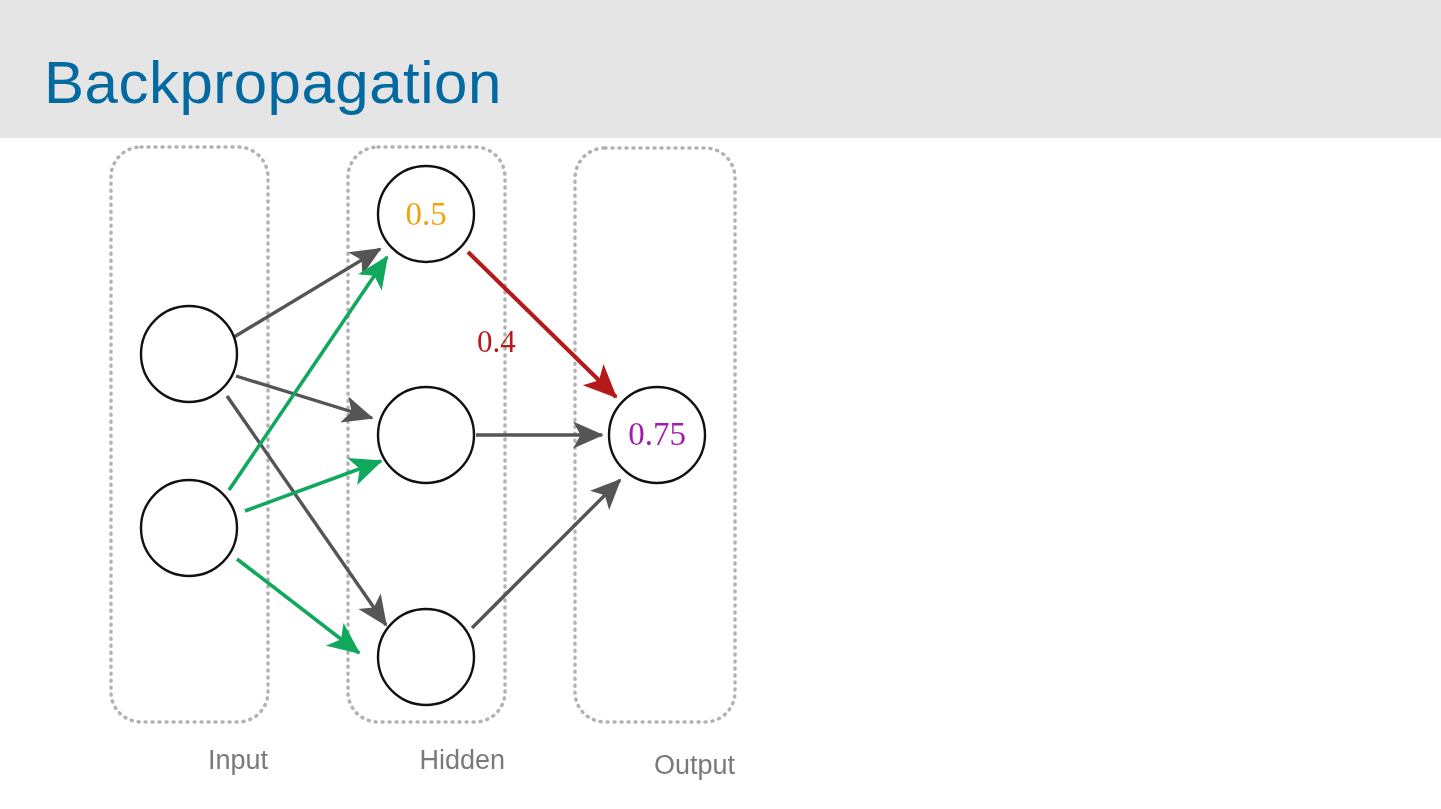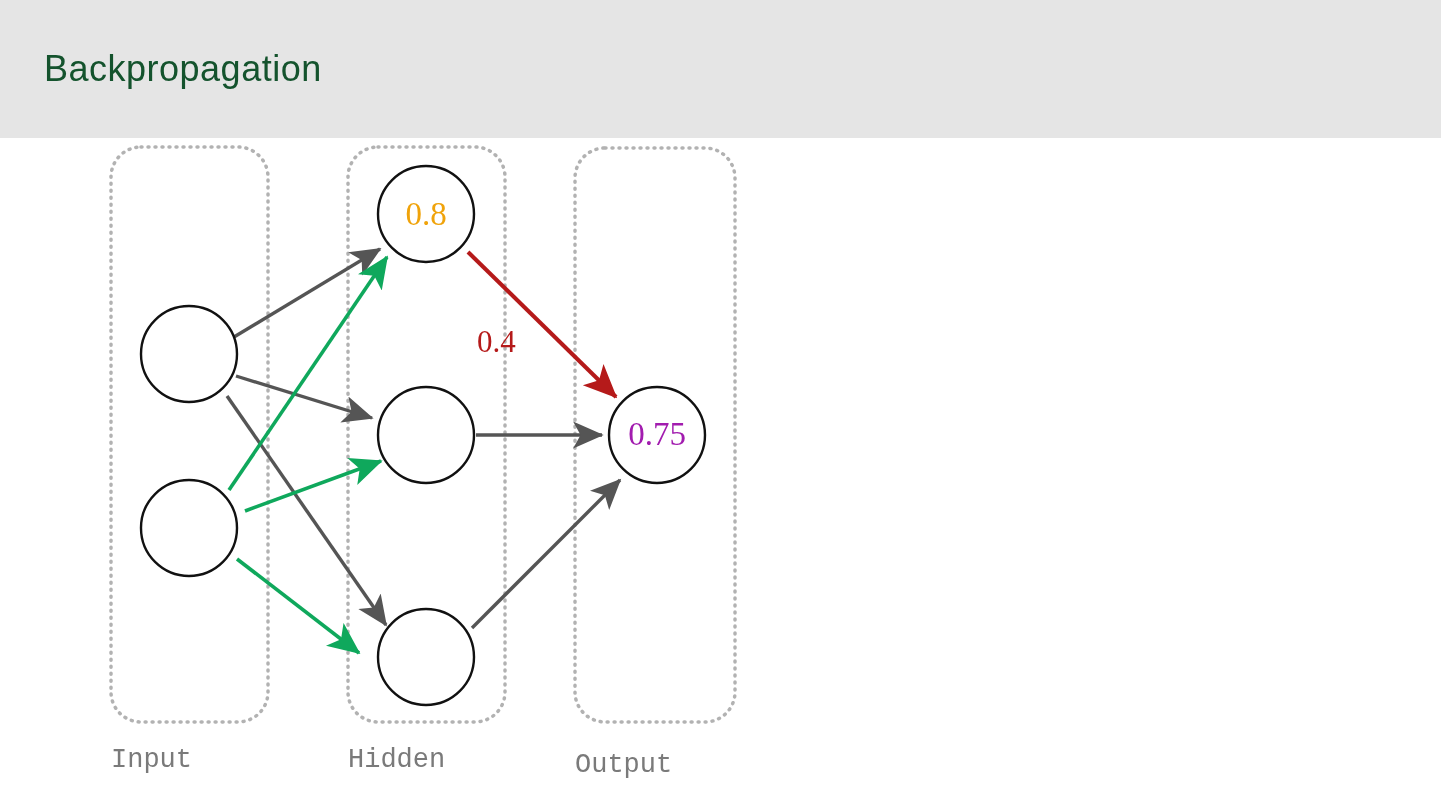--- a/index.html
+++ b/index.html
@@ -20,41 +20,41 @@
     left: 0; top: 0;
     width: 1441px;
     height: 138px;
     background: #e5e5e5;
   }
   #page-title {
     position: absolute;
     left: 44px;
     top: 48px;
     font-family: "Liberation Sans", sans-serif;
-    font-size: 36px;
+    font-size: 60px;
     font-weight: 300;
     letter-spacing: 0.5px;
-    color: #14532d;
+    color: #0369a1;
     white-space: nowrap;
   }
   #diagram {
     position: absolute;
     left: 0;
     top: 0;
     width: 1441px;
     height: 809px;
   }
   .layer-label {
     position: absolute;
-    font-family: Liberation Mono, monospace;
+    font-family: Liberation Sans, sans-serif;
     font-size: 27px;
     font-weight: 300;
     color: #7a7a7a;
     white-space: nowrap;
-    text-align: left;
+    text-align: right;
   }
   #label-input  { left: 111px; top: 745px; width: 157px; }
   #label-hidden { left: 348px; top: 745px; width: 157px; }
   #label-output { left: 575px; top: 750px; width: 160px; }
   .node-value {
     position: absolute;
     font-family: "Liberation Serif", serif;
     font-size: 33px;
     text-align: center;
     white-space: nowrap;
@@ -112,21 +112,21 @@
     <g>
       <circle cx="189" cy="354" r="48" fill="#ffffff" stroke="#111111" stroke-width="2.4"></circle>
       <circle cx="189" cy="528" r="48" fill="#ffffff" stroke="#111111" stroke-width="2.4"></circle>
       <circle cx="426" cy="214" r="48" fill="#ffffff" stroke="#111111" stroke-width="2.4"></circle>
       <circle cx="426" cy="435" r="48" fill="#ffffff" stroke="#111111" stroke-width="2.4"></circle>
       <circle cx="426" cy="657" r="48" fill="#ffffff" stroke="#111111" stroke-width="2.4"></circle>
       <circle cx="657" cy="435" r="48" fill="#ffffff" stroke="#111111" stroke-width="2.4"></circle>
     </g>
   </svg>
 
-  <div class="node-value" style="left:376px; top:196px; width:100px; color:#f0a30a;">0.8</div>
+  <div class="node-value" style="left:376px; top:196px; width:100px; color:#f0a30a;">0.5</div>
   <div class="node-value" style="left:607px; top:416px; width:100px; color:#a21caf;">0.75</div>
 
   <div class="edge-label" style="left:477px; top:324px; color:#b51a1a;">0.4</div>
 
   <div class="layer-label" id="label-input">Input</div>
   <div class="layer-label" id="label-output">Output</div>
   <div class="layer-label" id="label-hidden">Hidden</div>
 
 </div>
 

